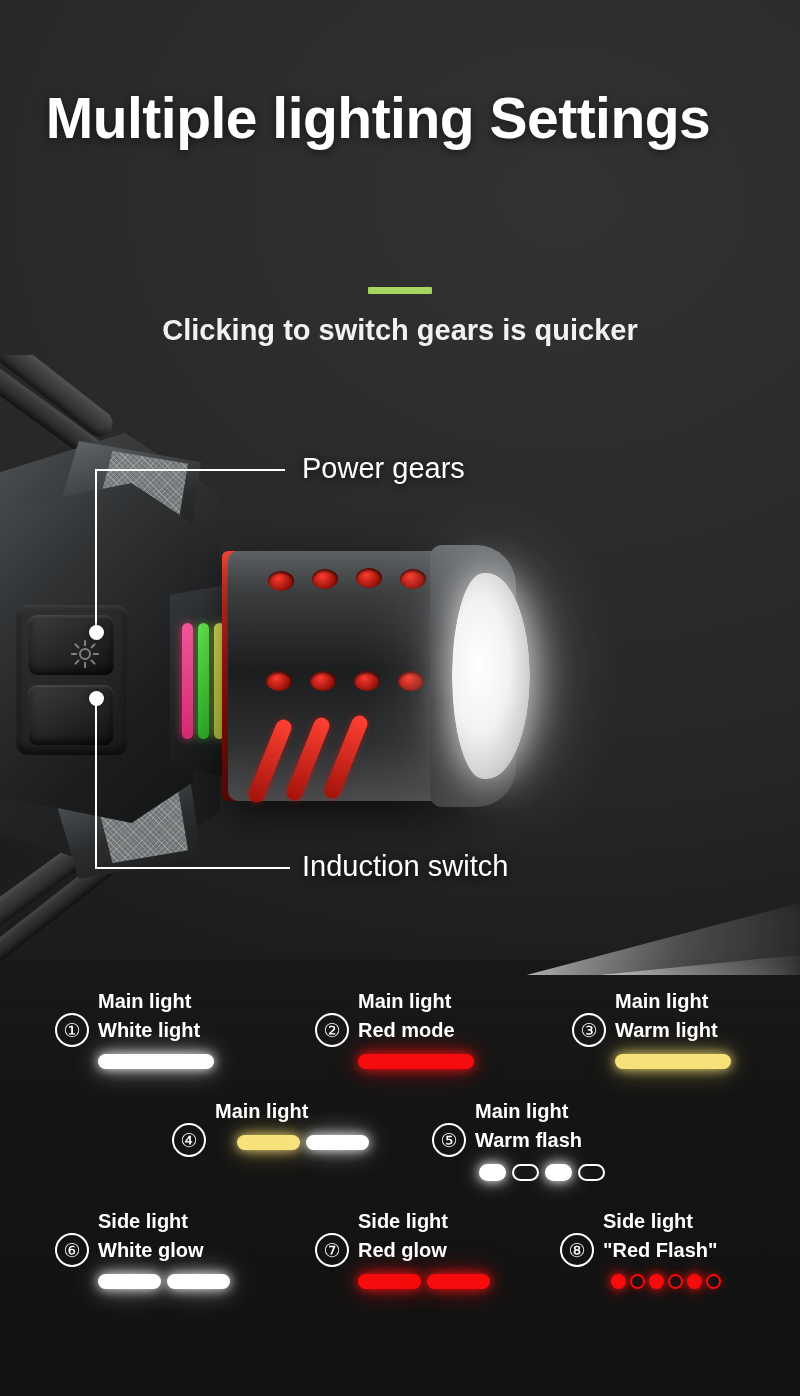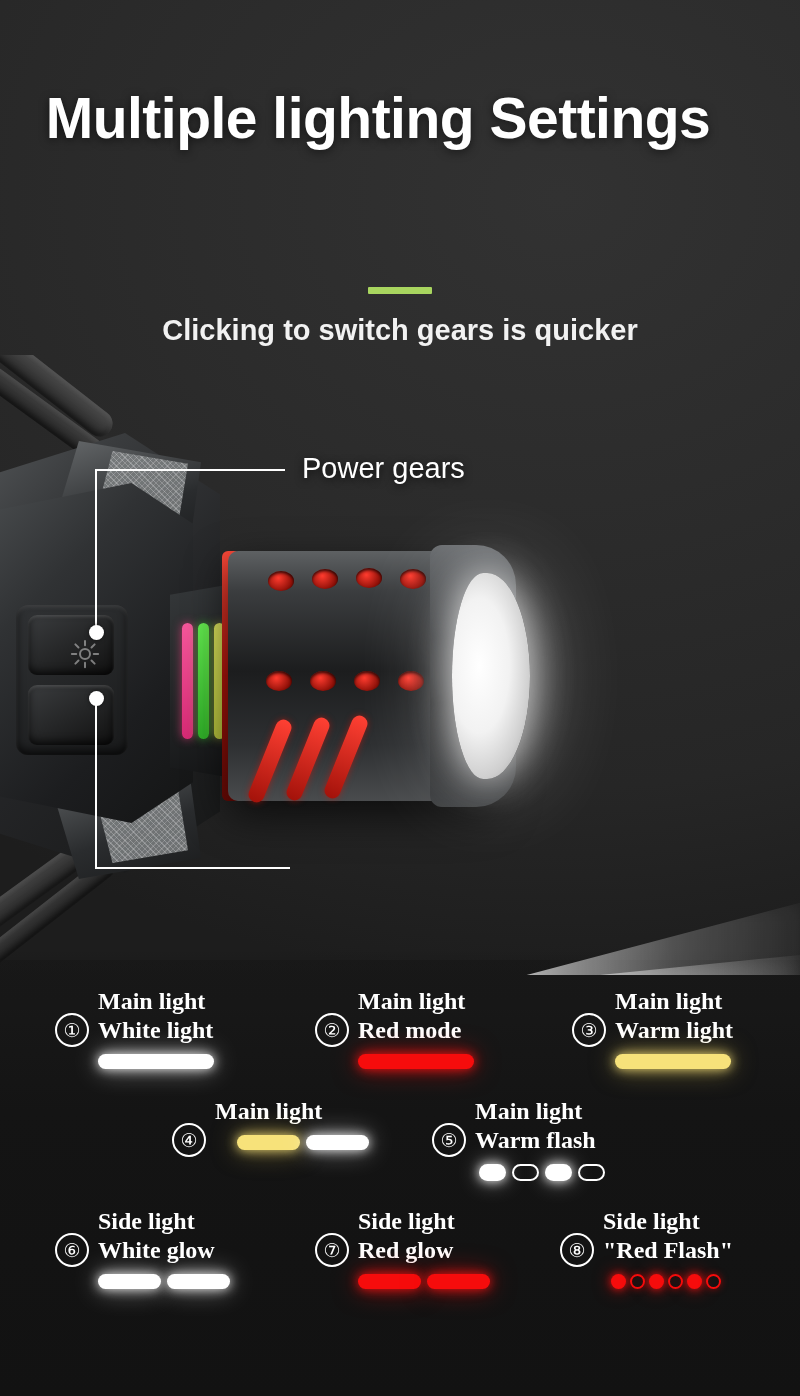--- a/index.html
+++ b/index.html
@@ -187,21 +187,21 @@
   .modes{position:absolute;left:0;top:975px;width:800px;height:340px;}
   .mode{position:absolute;display:flex;align-items:flex-start;}
   .mode-num{
     width:30px;height:30px;border:2px solid #fff;border-radius:50%;
     display:flex;align-items:center;justify-content:center;
     font-size:19px;line-height:1;color:#fff;flex:0 0 auto;
     margin-top:26px;
   }
   .mode-text{margin-left:9px;}
   .mode-l1,.mode-l2{
-    font-size:24px;line-height:29px;font-weight:600;color:#fff;white-space:nowrap;font-family:Liberation Serif, serif;
+    font-size:20px;line-height:29px;font-weight:600;color:#fff;white-space:nowrap;
   }
   .mode-ind{margin-top:9px;display:flex;align-items:center;gap:6px;}
 
   .bar{height:15px;border-radius:8px;}
   .bar.white{background:#fff;box-shadow:0 0 12px rgba(255,255,255,.95),0 0 26px rgba(255,255,255,.5);}
   .bar.red{background:#f60c0c;box-shadow:0 0 12px rgba(255,20,20,.95),0 0 26px rgba(255,0,0,.55);}
   .bar.warm{background:#f7e27a;box-shadow:0 0 12px rgba(247,226,122,.95),0 0 26px rgba(240,210,90,.5);}
 
   .pill{width:27px;height:17px;border-radius:9px;}
   .pill.on{background:#fff;box-shadow:0 0 11px rgba(255,255,255,.95),0 0 22px rgba(255,255,255,.5);}
@@ -287,20 +287,21 @@
     <div class="lead h" style="left:95px;top:114px;width:190px;"></div>
     <div class="lead v" style="left:95px;top:114px;height:164px;"></div>
     <div class="dot" style="left:89px;top:270px;"></div>
 
     <div class="dot" style="left:89px;top:336px;"></div>
     <div class="lead v" style="left:95px;top:343px;height:170px;"></div>
     <div class="lead h" style="left:95px;top:512px;width:195px;"></div>
   </div>
 
   <div class="callout" style="left:302px;top:452px;">Power gears</div>
+  <div class="callout" style="left:302px;top:850px;">Induction switch</div>
 
   <div class="modes">
 
     <div class="mode" style="left:55px;top:12px;">
       <div class="mode-num">①</div>
       <div class="mode-text">
         <div class="mode-l1">Main light</div>
         <div class="mode-l2">White light</div>
         <div class="mode-ind">
           <div class="bar white" style="width:116px;"></div>

